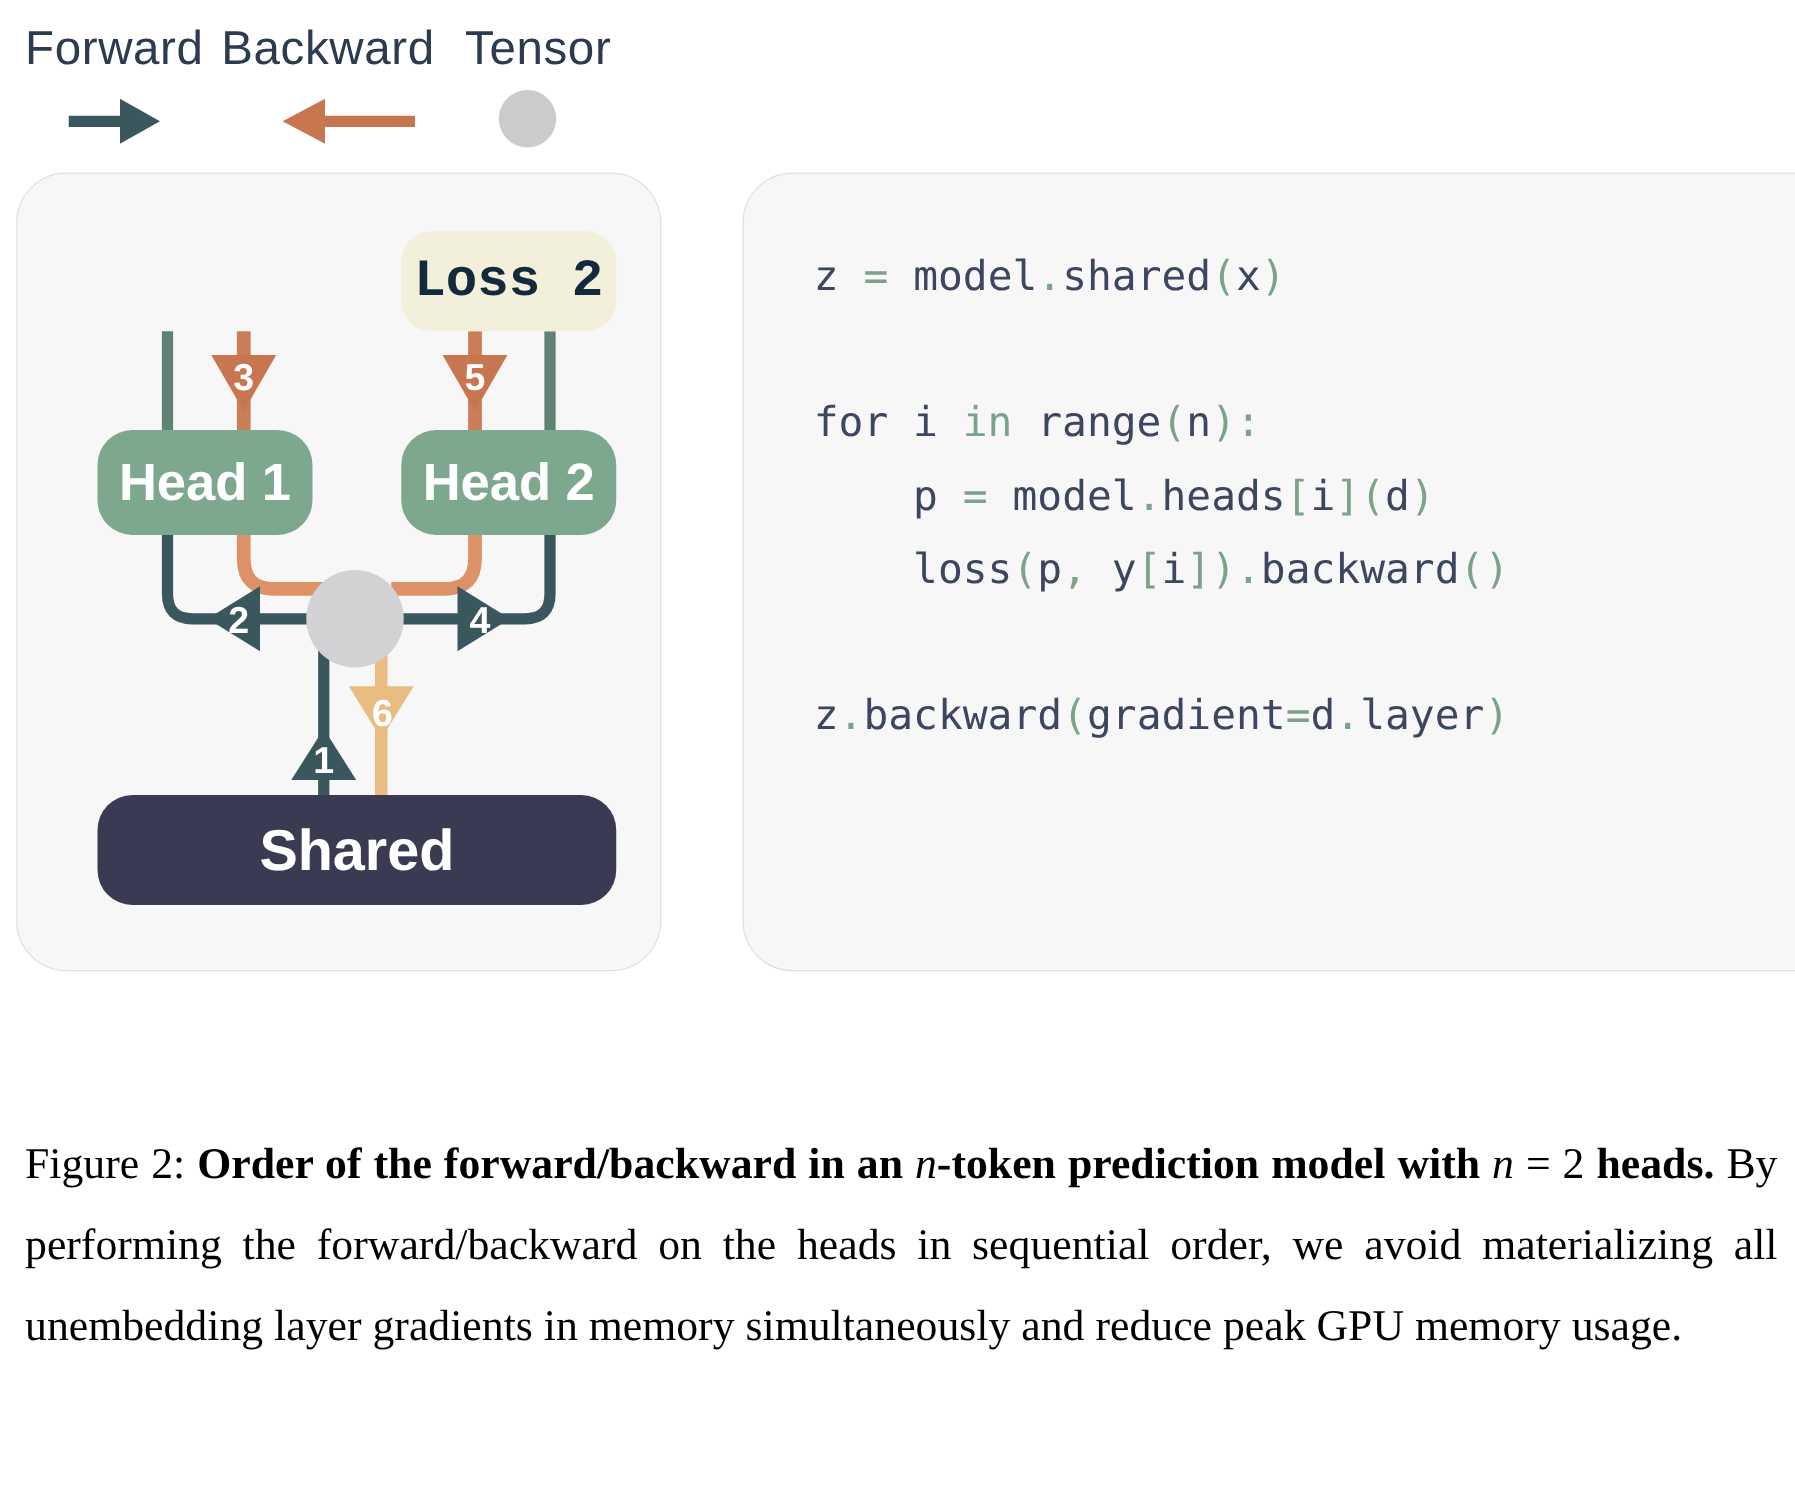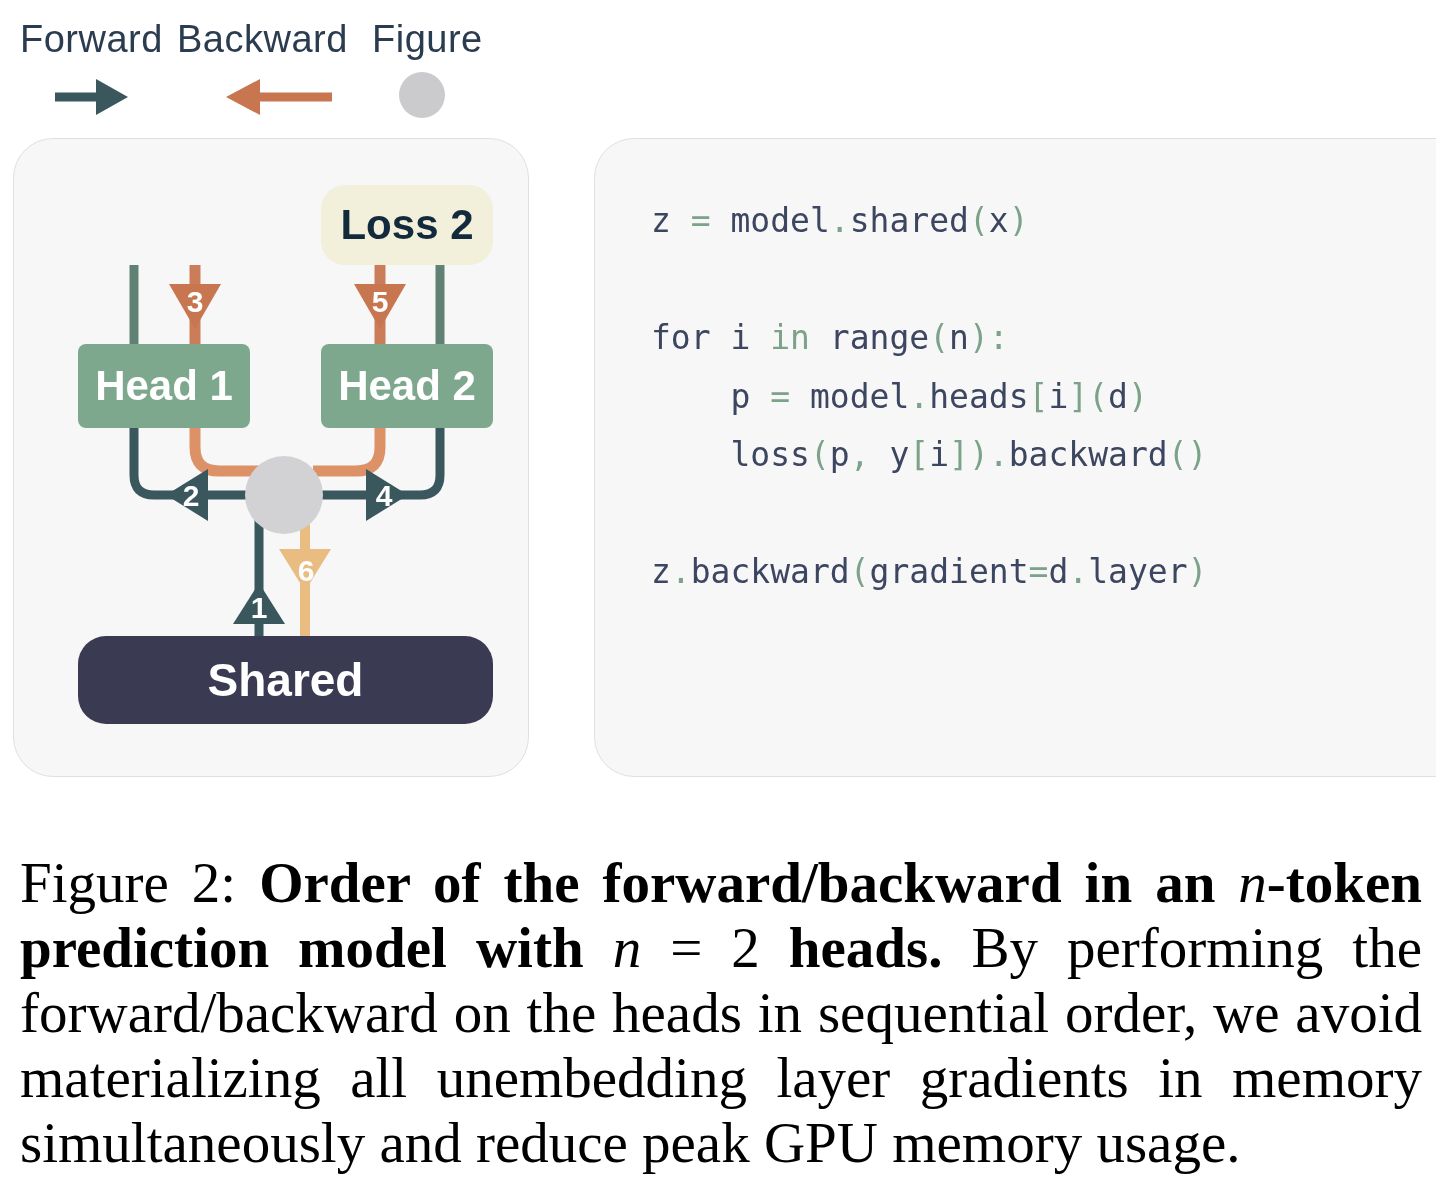--- a/index.html
+++ b/index.html
@@ -15,48 +15,48 @@
 
   
   .panel { position: absolute; top: 138px; height: 639px; background: #f7f7f8; border: 1px solid #e0e0e2; border-radius: 40px; }
   #diagram-panel { left: 13px; width: 516px; }
   #code-panel    { left: 594px; width: 947px; }
 
   
   #diagram-svg { position: absolute; left: 0; top: 0; width: 516px; height: 639px; }
   .node { position: absolute; display: flex; align-items: center; justify-content: center; font-weight: 700; }
   .node-loss { left: 64px; width: 172px; top: 46px; height: 80px; background: #f2efda; border-radius: 24px; color: #132a3d; font-size: 42px; }
-  #node-loss2 { left: 307px; }
-  .node-head { left: 64px; width: 172px; top: 205px; height: 84px; background: #7ea88d; border-radius: 8px; color: #ffffff; font-size: 42px; }
+  #node-loss2 { left: 307px; font-family: Liberation Mono, monospace; }
+  .node-head { left: 64px; width: 172px; top: 205px; height: 84px; background: #7ea88d; border-radius: 28px; color: #ffffff; font-size: 42px; }
   #node-head2 { left: 307px; }
   .node-shared { left: 64px; width: 415px; top: 497px; height: 88px; background: #3a3a52; border-radius: 28px; color: #ffffff; font-size: 46px; }
   .step-num { font-family: "Liberation Sans", sans-serif; font-weight: 700; font-size: 30px; fill: #ffffff; text-anchor: middle; }
 
   
   #code-block { position: absolute; left: 56px; top: 53px; font-family: "DejaVu Sans Mono", monospace; font-size: 33px; }
   .code-line { height: 58.5px; line-height: 58.5px; white-space: pre; }
   .code-gap  { height: 58.5px; }
   .tk-d { color: #3d4660; }
   .tk-g { color: #7ca289; }
 
   
-  #caption { position: absolute; left: 20px; top: 850px; width: 1402px; font-family: "Liberation Serif", serif; font-size: 57px; line-height: 65px; color: #000000; text-align: justify; }
+  #caption { position: absolute; left: 20px; top: 898px; width: 1402px; font-family: "Liberation Serif", serif; font-size: 35px; line-height: 65px; color: #000000; text-align: justify; }
   .cap-bold  { font-weight: 700; }
   .cap-math  { font-style: italic; font-weight: 400; }
   .cap-roman { font-weight: 400; }
 </style>
 </head>
 <body>
 
 <div id="canvas">
 
   <div>
     <div class="legend-label" id="legend-label-forward">Forward</div>
     <div class="legend-label" id="legend-label-backward">Backward</div>
-    <div class="legend-label" id="legend-label-tensor">Figure</div>
+    <div class="legend-label" id="legend-label-tensor">Tensor</div>
     <svg id="legend-icons" viewBox="0 0 560 132">
       <g>
         <line x1="55" y1="97" x2="99" y2="97" stroke="#3a575d" stroke-width="9"></line>
         <polygon points="96,79 96,115 128,97" fill="#3a575d"></polygon>
       </g>
       <g>
         <polygon points="226,97 260,79 260,115" fill="#c8764f"></polygon>
         <line x1="256" y1="97" x2="332" y2="97" stroke="#c8764f" stroke-width="9"></line>
       </g>
       <circle cx="422" cy="95" r="23" fill="#cbcbcd"></circle>

